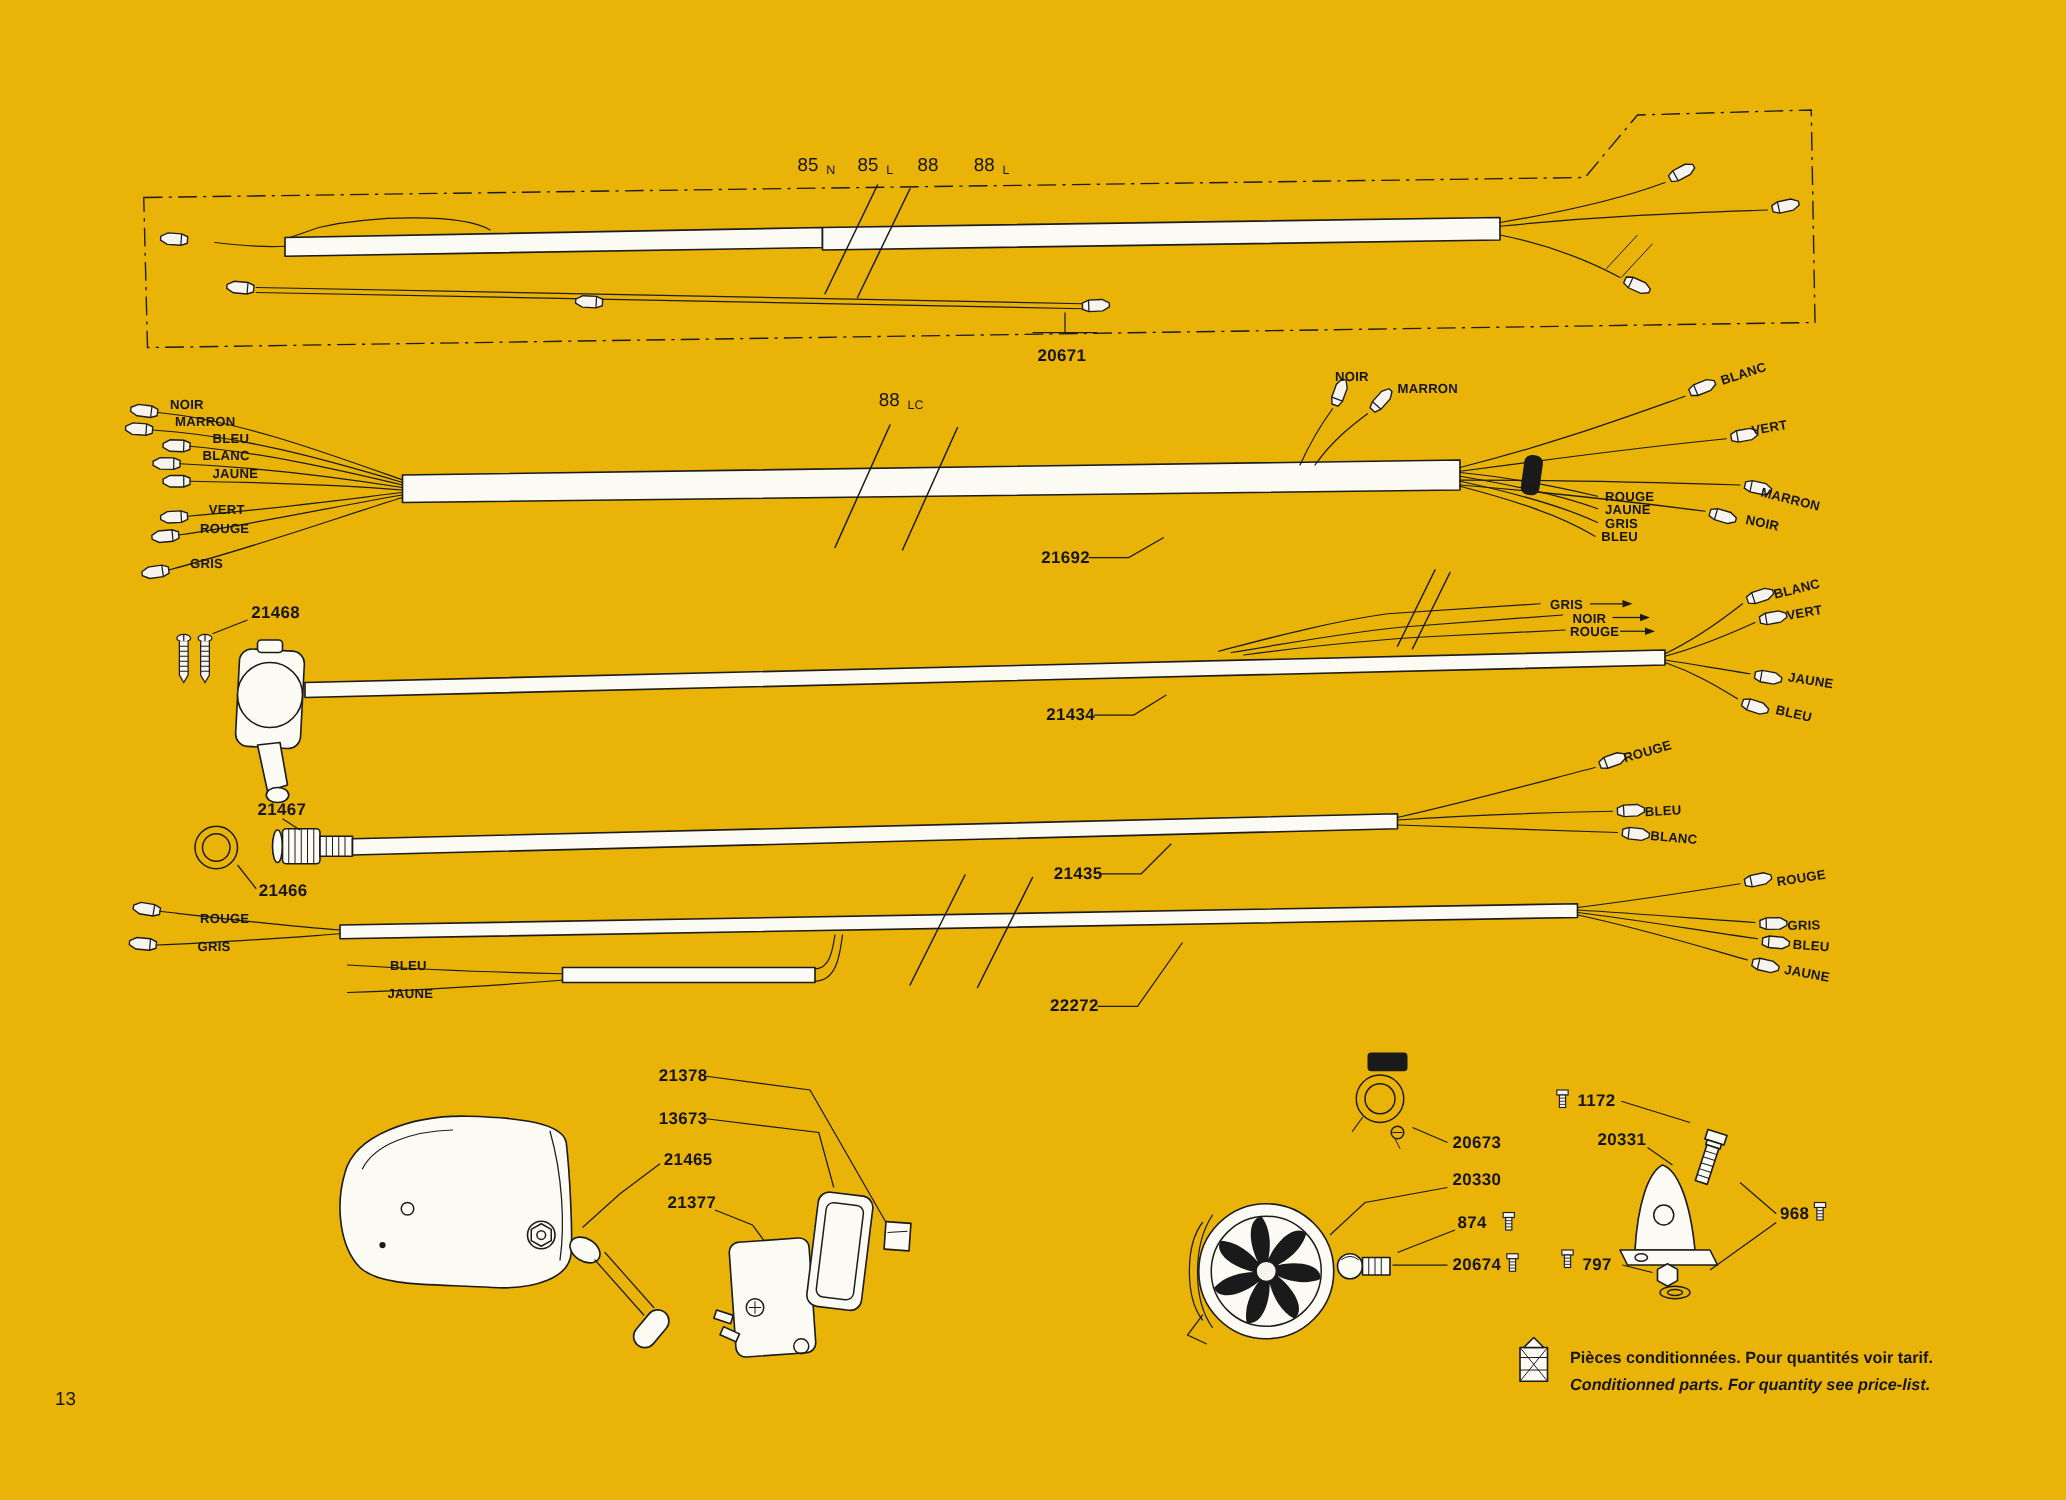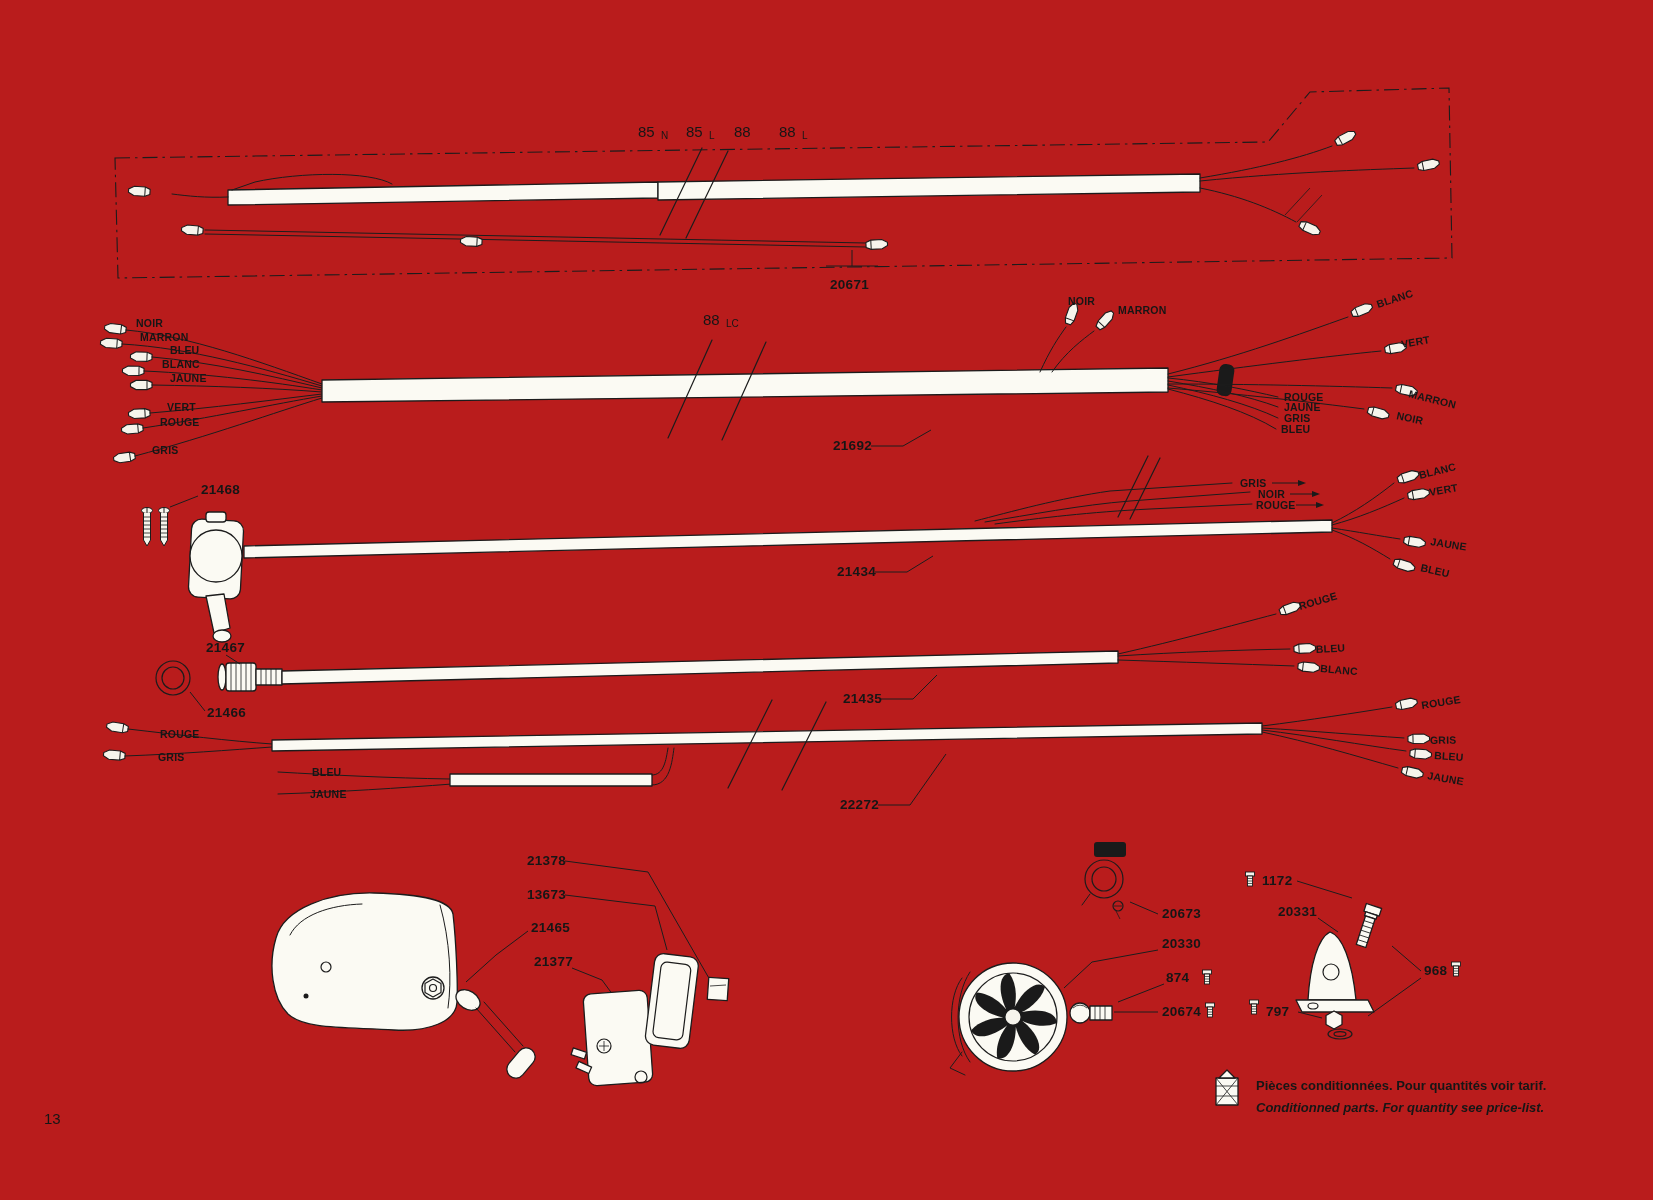--- a/index.html
+++ b/index.html
@@ -1,18 +1,18 @@
 <!DOCTYPE html>
 <html><head>
 <meta charset="utf-8">
 <style>
   html,body { margin:0; padding:0; background:#dedcd2; }
   .sheet {
     position:relative; width:1653px; height:1200px;
-    background:#b91c1c; overflow:hidden;
+    background:#eab308; overflow:hidden;
     font-family:"Liberation Sans", sans-serif;
   }
   svg { position:absolute; left:0; top:0; }
   text { fill:#161616; }
   .part-no   { font:bold 13.5px "Liberation Sans", sans-serif; letter-spacing:.3px; }
   .wire-label{ font:bold 10.5px "Liberation Sans", sans-serif; letter-spacing:.2px; }
   .term-label{ font:15px "Liberation Sans", sans-serif; }
   .term-sub  { font:10px "Liberation Sans", sans-serif; }
   .hdr-label { font:15px "Liberation Sans", sans-serif; }
   .footer-1  { font:bold 13px "Liberation Sans", sans-serif; }

